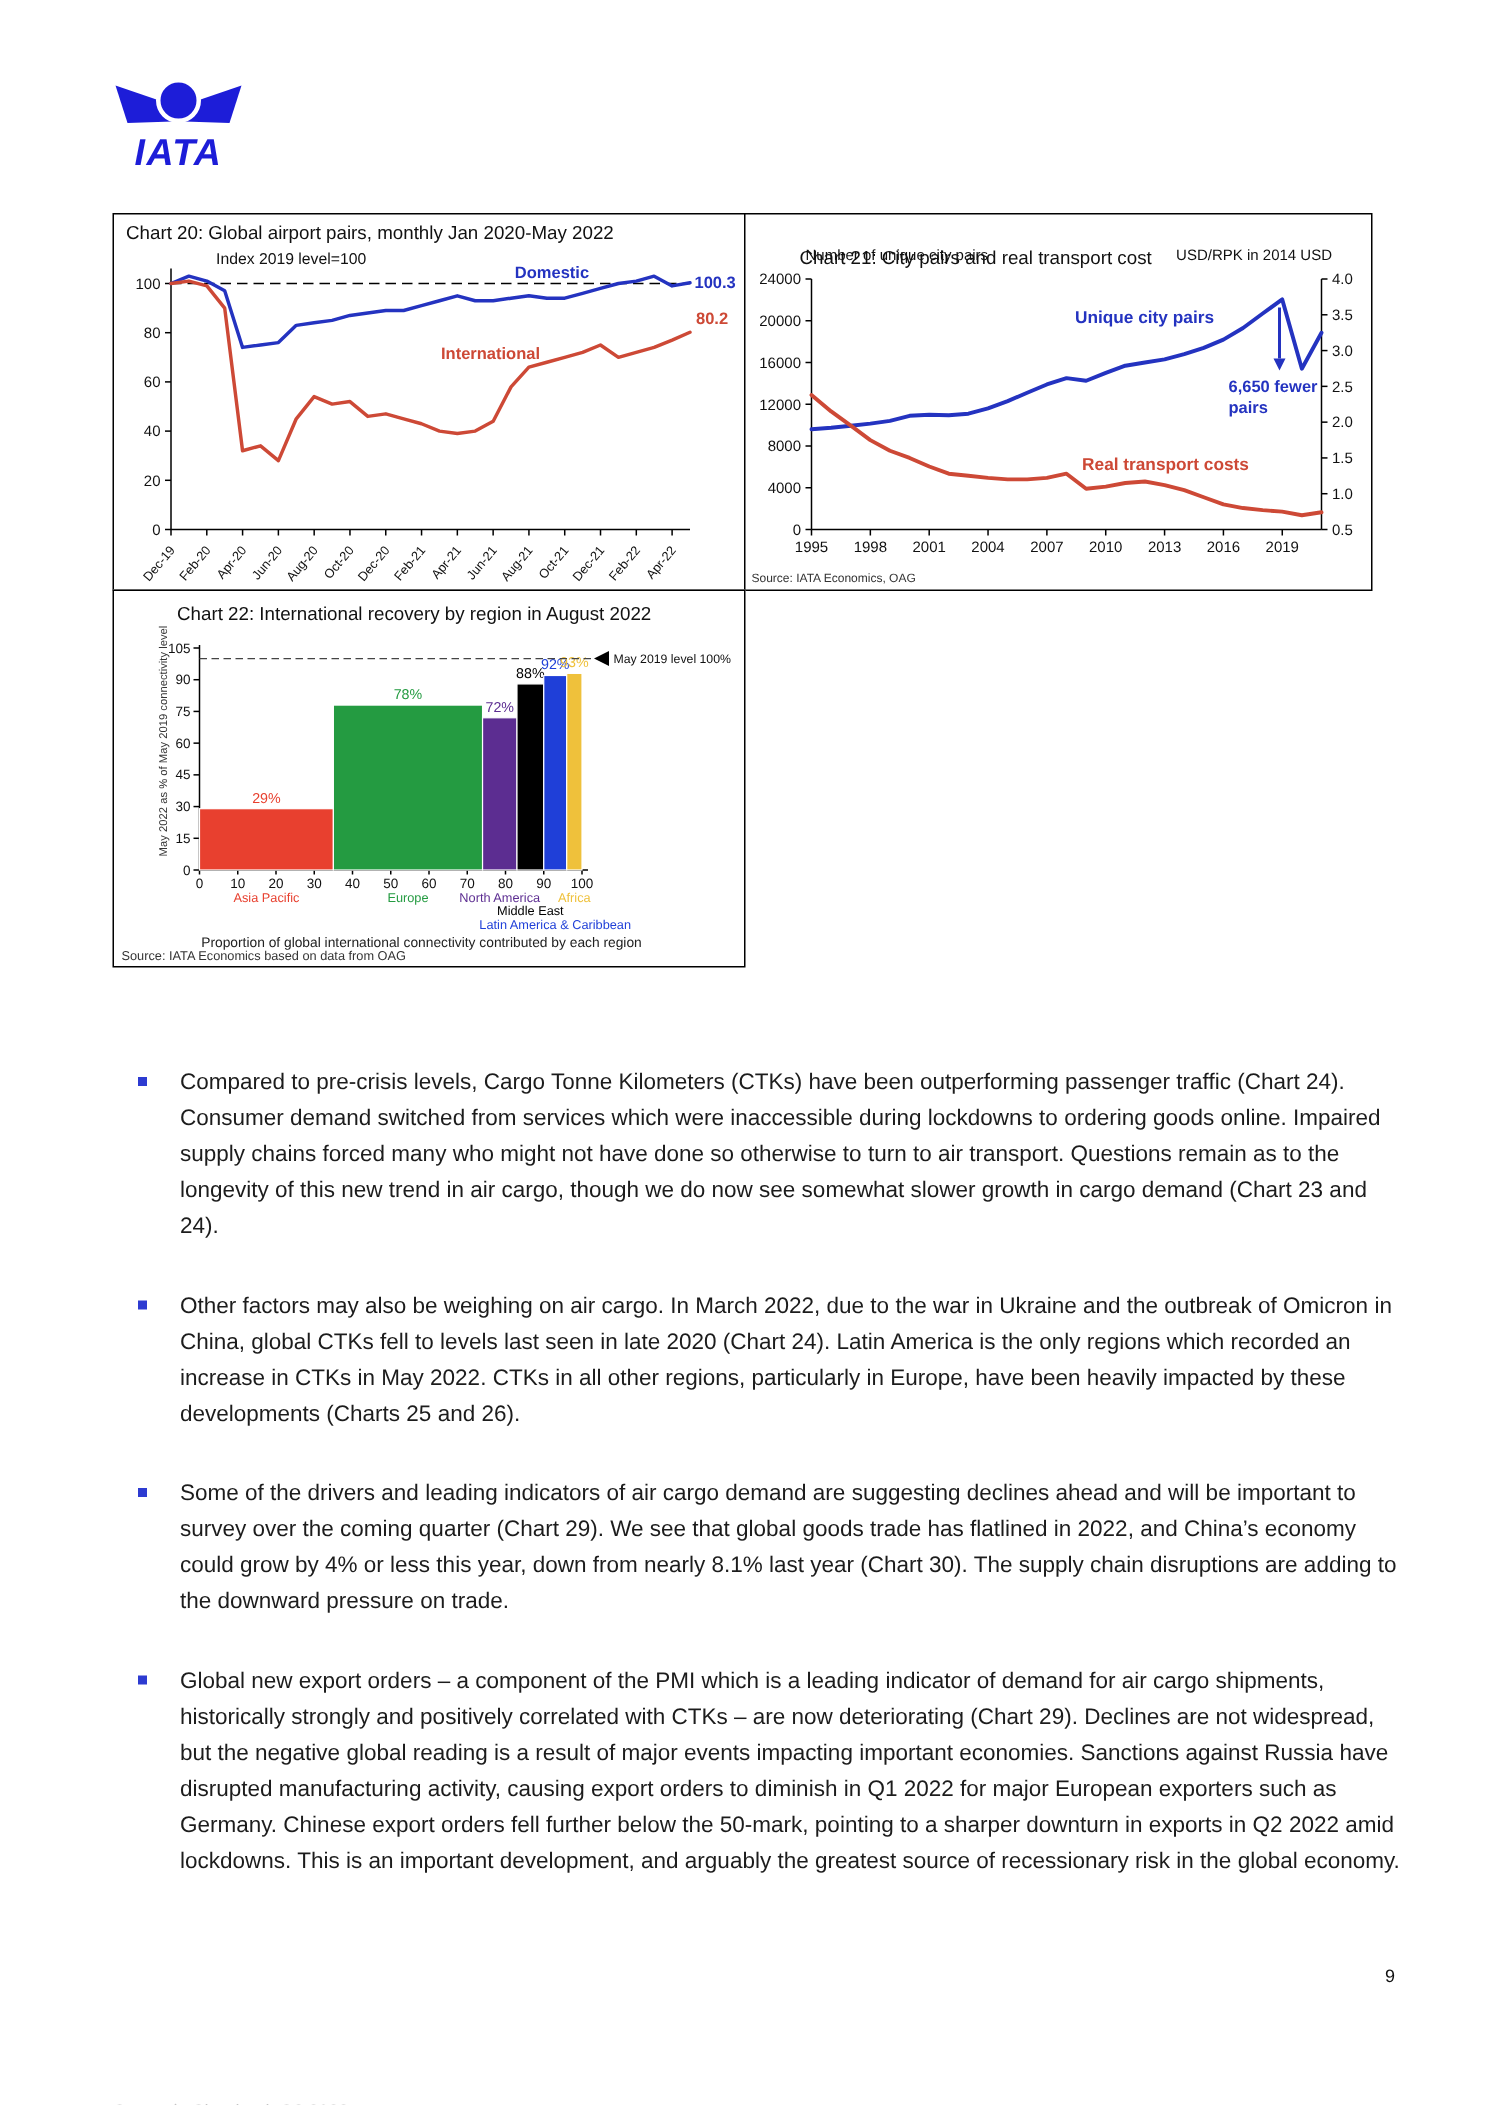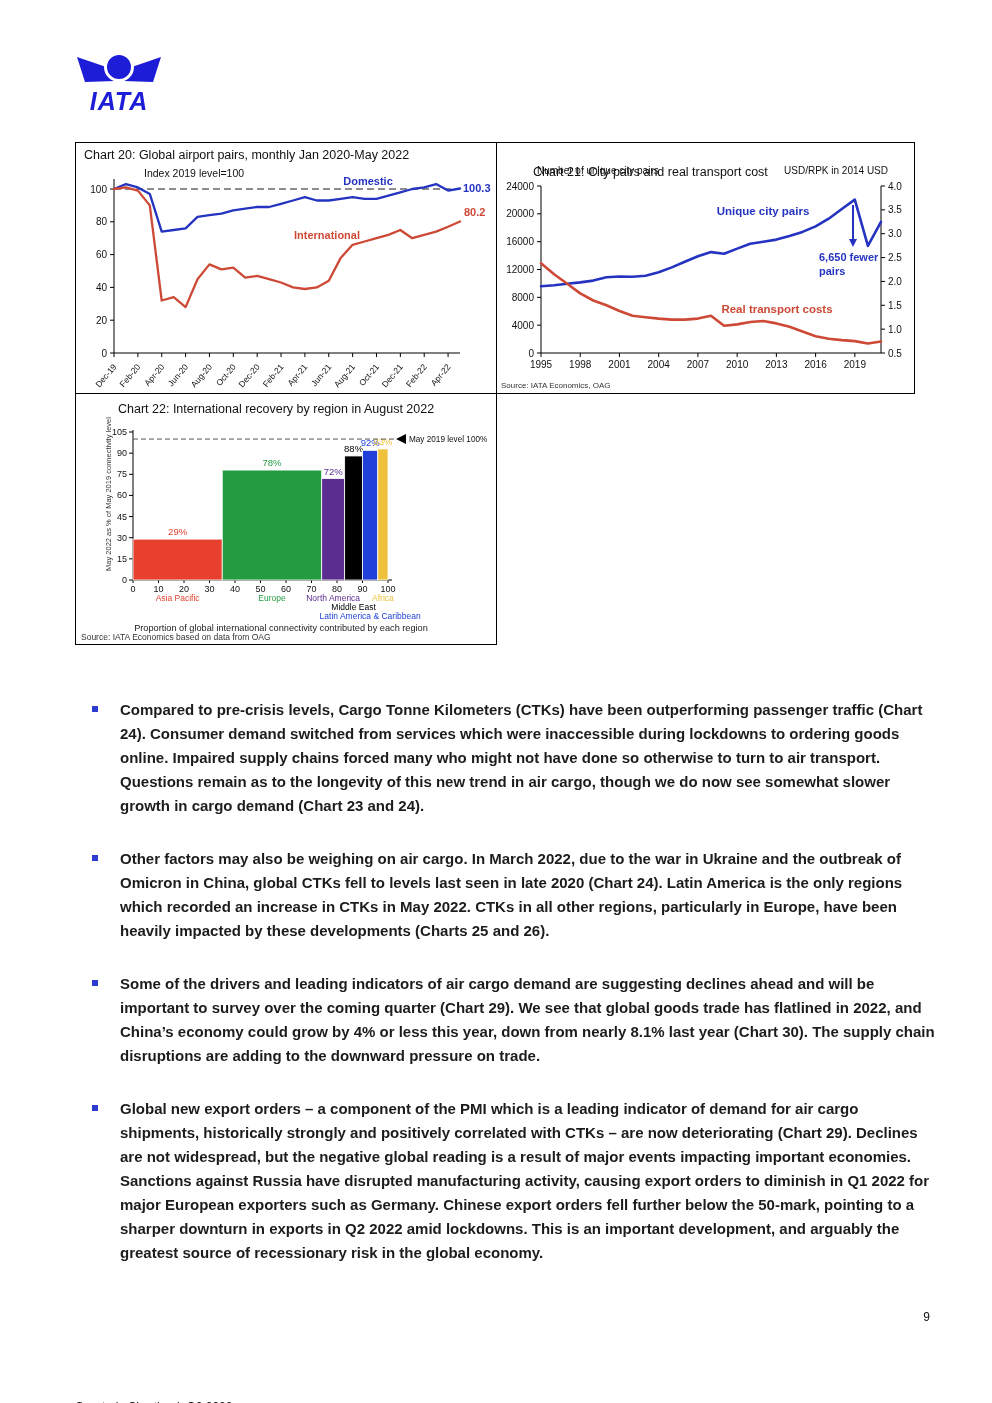--- a/index.html
+++ b/index.html
@@ -13,21 +13,21 @@
   #chart20-box { left:75px; top:142px; width:422px; height:252px; }
   #chart21-box { left:496px; top:142px; width:419px; height:252px; }
   #chart22-box { left:75px; top:393px; width:422px; height:252px; }
   .chart-box svg.plot { position:absolute; left:0; top:0; }
   .c-title { position:absolute; font-size:12.5px; font-weight:500; color:#111; white-space:nowrap; }
   .c-sub   { position:absolute; font-size:10.5px; color:#111; white-space:nowrap; }
   .c-src   { position:absolute; font-size:8px; color:#333; white-space:nowrap; }
 
   .text-section { position:absolute; left:75px; top:698px; width:862px; }
   .heading { font-size:30px; font-weight:300; letter-spacing:0.5px; margin:0 0 36px 0; }
-  .bullet { display:flex; margin:0 0 29px 0;font-weight:bold; }
+  .bullet { display:flex; margin:12px 0 29px 0; }
   .bullet .marker { flex:0 0 auto; width:6px; height:6px; margin:8px 22px 0 17px; }
   .bullet .btxt { font-size:15px; line-height:24px; color:#1c1c1c; }
 
   .footer-left { position:absolute; left:75px; top:1400px; font-size:12px; color:#111; }
   .page-num { position:absolute; right:62px; top:1310px; font-size:12px; color:#111; }
 </style>
 </head>
 <body>
 
 <div class="page">

